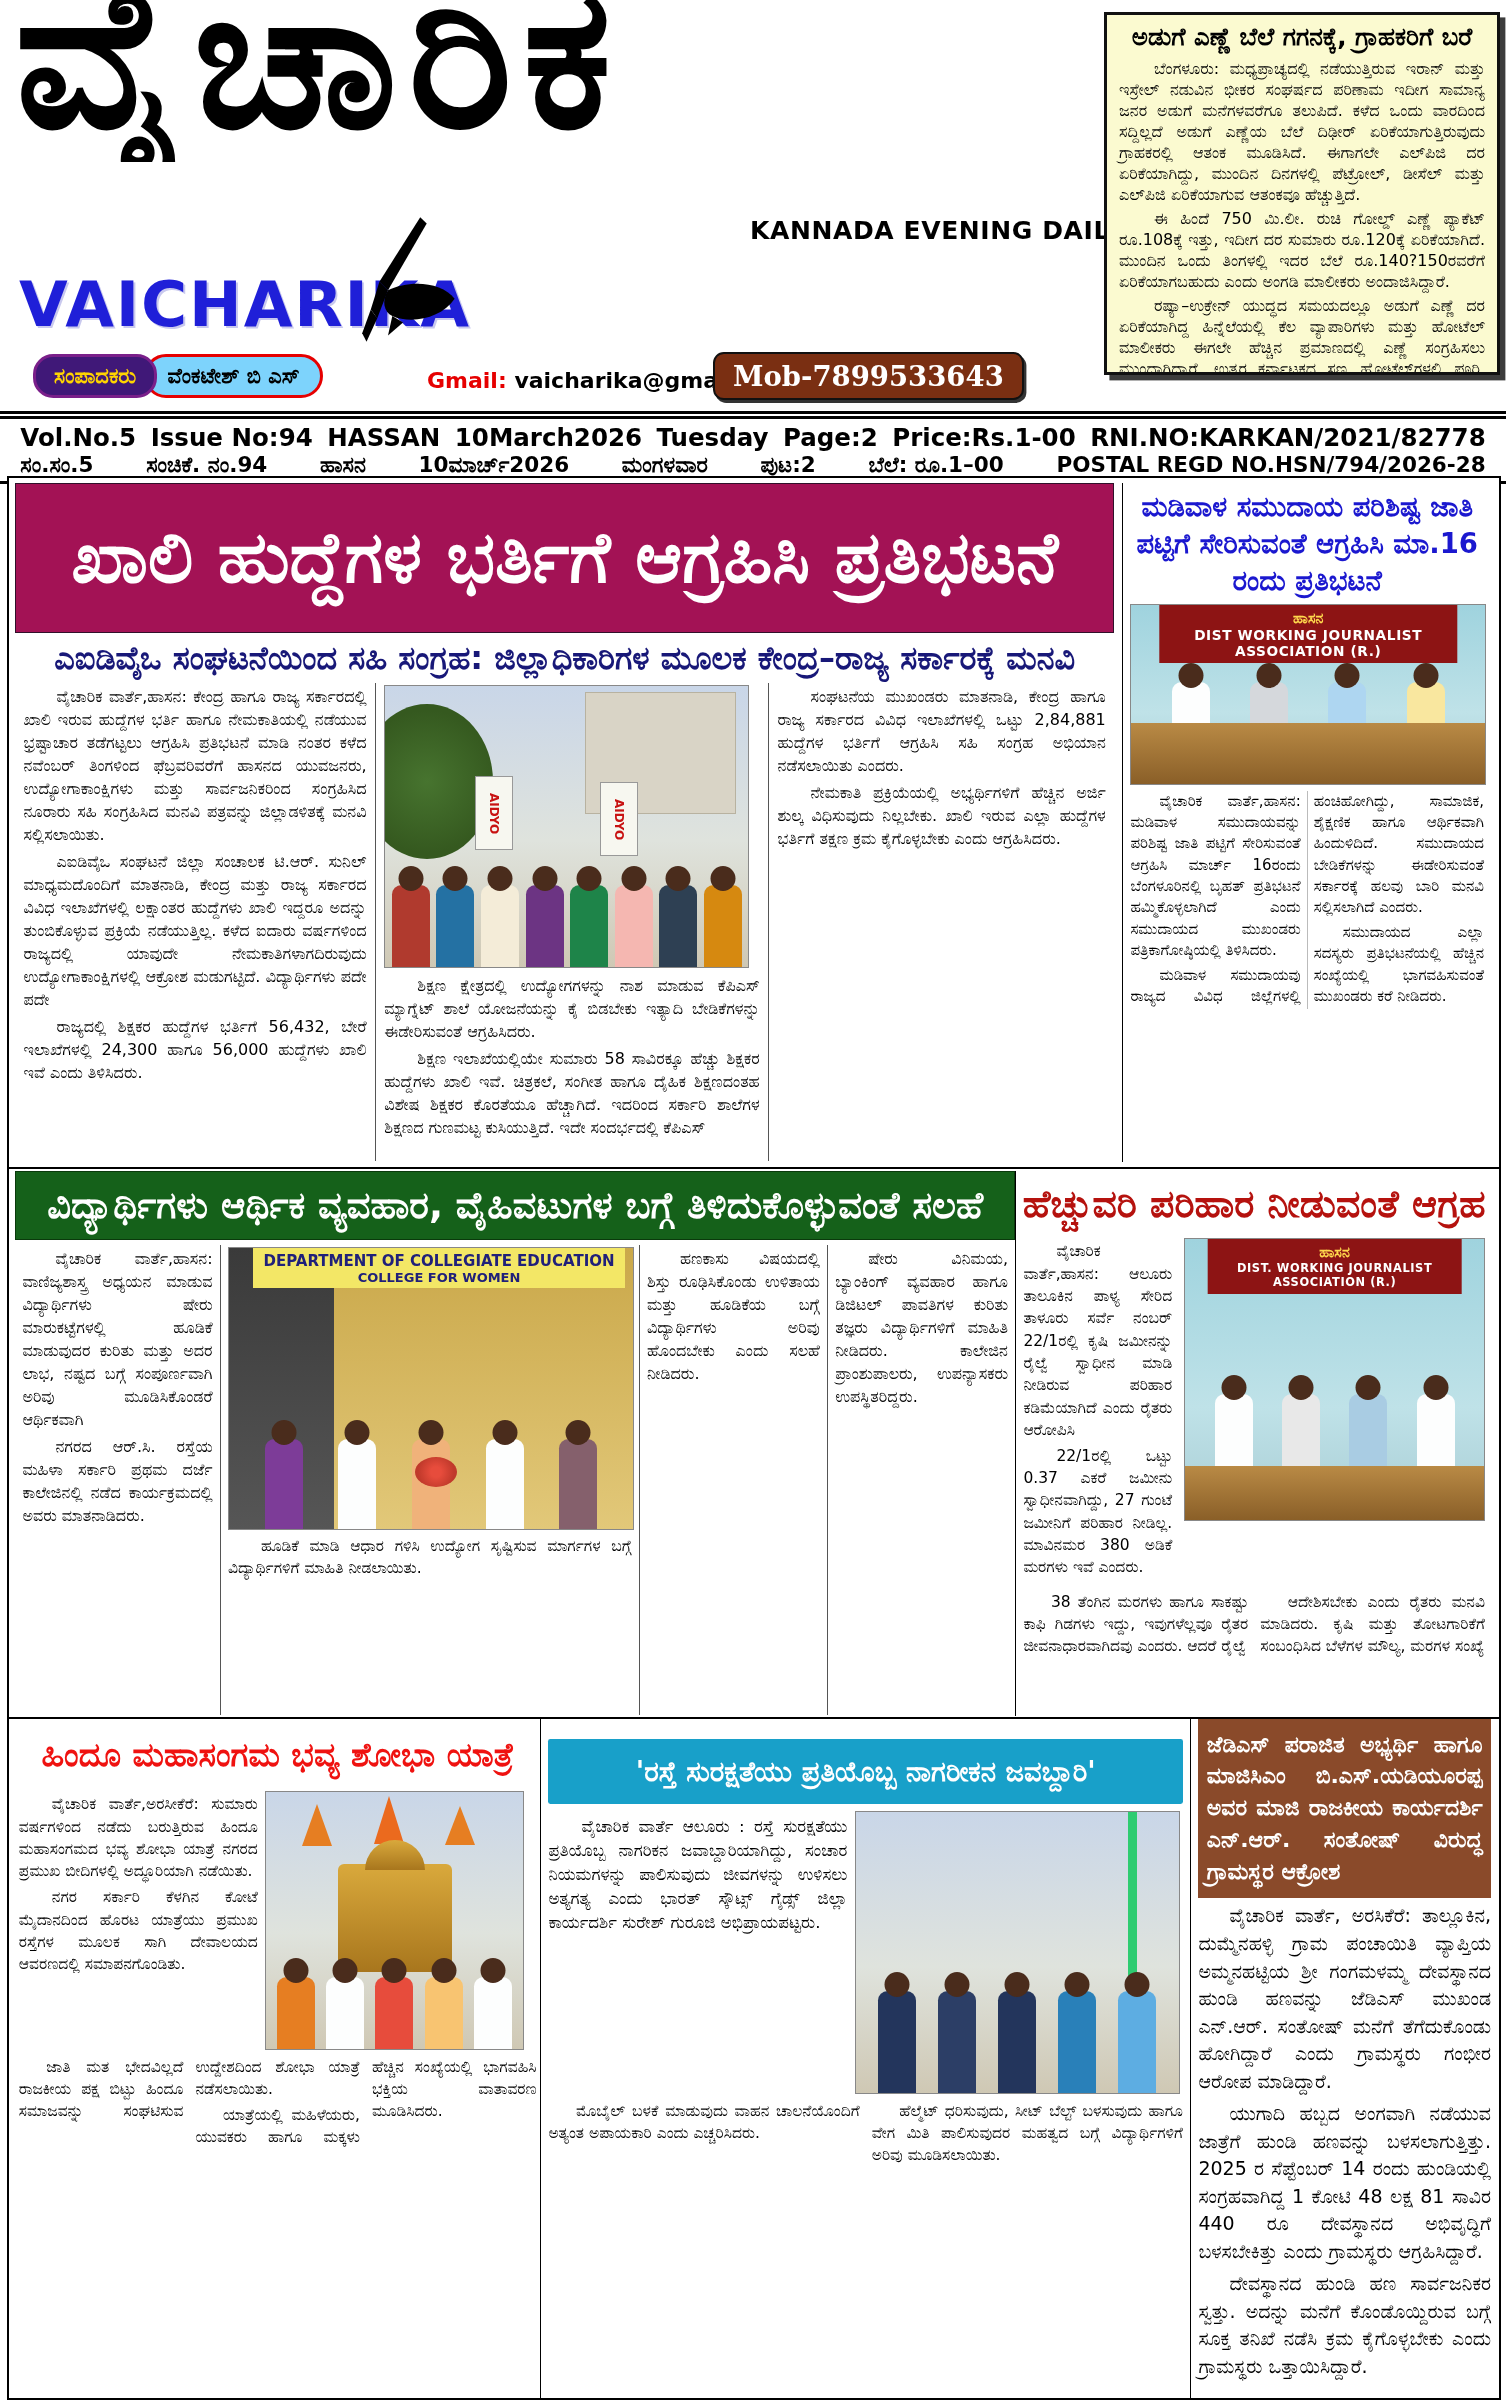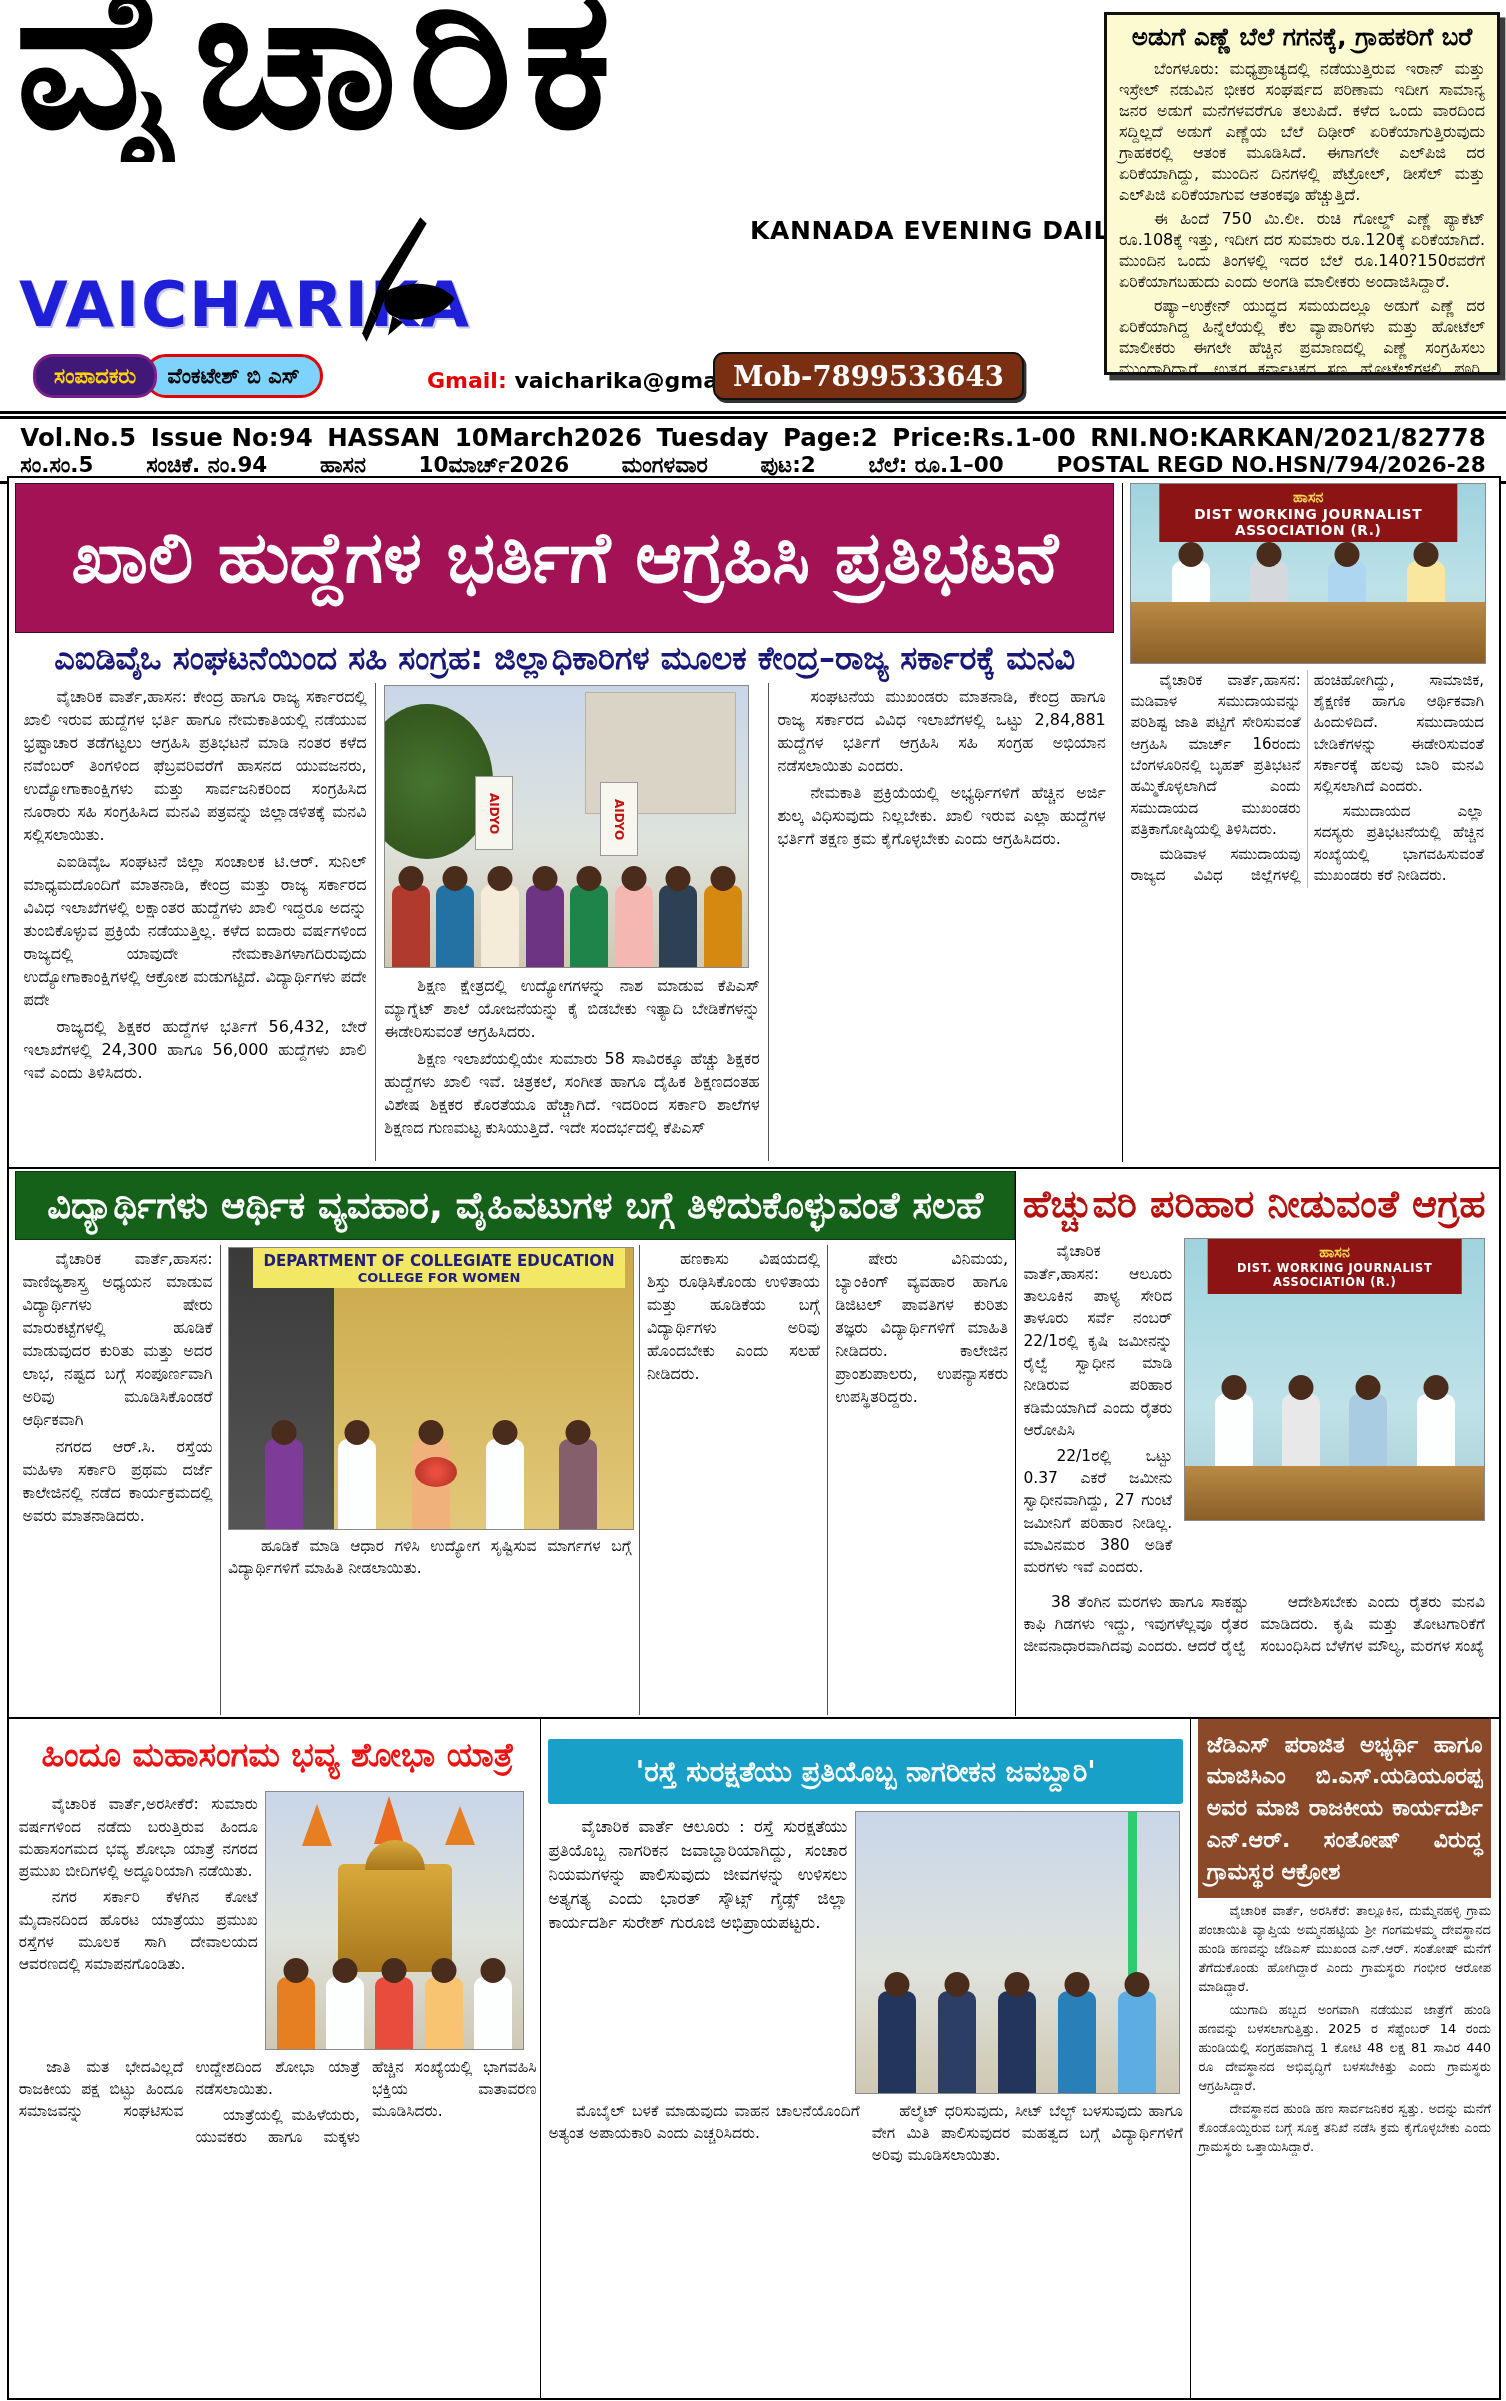--- a/index.html
+++ b/index.html
@@ -101,21 +101,21 @@
               display:flex;align-items:center;justify-content:center;white-space:nowrap;overflow:hidden;}
   .b-mid{position:absolute;left:531px;top:0;width:650px;height:679px;border-left:1.8px solid #000;
          padding:0 7.2px;box-sizing:border-box;overflow:hidden;}
   .cyan-band{margin-top:20px;height:65px;background:#18a0c9;color:#fff;display:flex;align-items:center;
              justify-content:center;font-size:27.5px;font-weight:bold;white-space:nowrap;overflow:hidden;border-radius:2.4px;text-align:center;}
   .b-right{position:absolute;left:1181px;top:0;width:308px;height:679px;border-left:1.8px solid #000;
            padding:0 7.2px;box-sizing:border-box;overflow:hidden;}
   .pink-head{color:#f43b8e;font-size:36px;font-weight:bold;text-align:center;line-height:1.3;margin:8.4px 0 6px;}
   .brown-strap{background:#8a4a2a;color:#fff;font-size:22px;font-weight:bold;line-height:1.45;
                padding:9.6px 8.4px;text-align:justify;}
-  .b-right .body p{font-size:13px;line-height:1.45;text-align:justify;margin:4.8px 0;text-indent:31px;}
+  .b-right .body p{font-size:19px;line-height:1.45;text-align:justify;margin:4.8px 0;text-indent:31px;}
   .below2{column-count:2;column-gap:12px;margin-top:6px;}
   .below2 p{font-size:15.5px;line-height:1.42;text-align:justify;margin:0 0 3.6px;text-indent:27.5px;}
 </style>
 </head>
 <body>
 
 <div class="page">
 
   <div class="masthead">
     <div class="big-title">ವೈಚಾರಿಕ</div>
@@ -204,20 +204,21 @@
           <p>ಶಿಕ್ಷಣ ಇಲಾಖೆಯಲ್ಲಿಯೇ ಸುಮಾರು 58 ಸಾವಿರಕ್ಕೂ ಹೆಚ್ಚು ಶಿಕ್ಷಕರ ಹುದ್ದೆಗಳು ಖಾಲಿ ಇವೆ. ಚಿತ್ರಕಲೆ, ಸಂಗೀತ ಹಾಗೂ ದೈಹಿಕ ಶಿಕ್ಷಣದಂತಹ ವಿಶೇಷ ಶಿಕ್ಷಕರ ಕೊರತೆಯೂ ಹೆಚ್ಚಾಗಿದೆ. ಇದರಿಂದ ಸರ್ಕಾರಿ ಶಾಲೆಗಳ ಶಿಕ್ಷಣದ ಗುಣಮಟ್ಟ ಕುಸಿಯುತ್ತಿದೆ. ಇದೇ ಸಂದರ್ಭದಲ್ಲಿ ಕೆಪಿಎಸ್</p>
         </div>
         <div class="mcol m3">
           <p>ಸಂಘಟನೆಯ ಮುಖಂಡರು ಮಾತನಾಡಿ, ಕೇಂದ್ರ ಹಾಗೂ ರಾಜ್ಯ ಸರ್ಕಾರದ ವಿವಿಧ ಇಲಾಖೆಗಳಲ್ಲಿ ಒಟ್ಟು 2,84,881 ಹುದ್ದೆಗಳ ಭರ್ತಿಗೆ ಆಗ್ರಹಿಸಿ ಸಹಿ ಸಂಗ್ರಹ ಅಭಿಯಾನ ನಡೆಸಲಾಯಿತು ಎಂದರು.</p>
           <p>ನೇಮಕಾತಿ ಪ್ರಕ್ರಿಯೆಯಲ್ಲಿ ಅಭ್ಯರ್ಥಿಗಳಿಗೆ ಹೆಚ್ಚಿನ ಅರ್ಜಿ ಶುಲ್ಕ ವಿಧಿಸುವುದು ನಿಲ್ಲಬೇಕು. ಖಾಲಿ ಇರುವ ಎಲ್ಲಾ ಹುದ್ದೆಗಳ ಭರ್ತಿಗೆ ತಕ್ಷಣ ಕ್ರಮ ಕೈಗೊಳ್ಳಬೇಕು ಎಂದು ಆಗ್ರಹಿಸಿದರು.</p>
         </div>
       </div>
     </div>
 
     <div class="right-top">
+      <div class="rt-head">ಮಡಿವಾಳ ಸಮುದಾಯ ಪರಿಶಿಷ್ಟ ಜಾತಿ ಪಟ್ಟಿಗೆ ಸೇರಿಸುವಂತೆ ಆಗ್ರಹಿಸಿ ಮಾ.16 ರಂದು ಪ್ರತಿಭಟನೆ</div>
       <div class="photo teal" style="width:100%;height:179px;">
         <div class="red-banner">
           <span class="kn">ಹಾಸನ</span>
           <span class="en">DIST WORKING JOURNALIST ASSOCIATION (R.)</span>
         </div>
         <div class="persons" style="bottom:36px;">
           <div class="person" style="background:#fdfefe;height:66px;"></div>
           <div class="person" style="background:#d5d8dc;height:66px;"></div>
           <div class="person" style="background:#aed6f1;height:66px;"></div>
           <div class="person" style="background:#f9e79f;height:66px;"></div>

